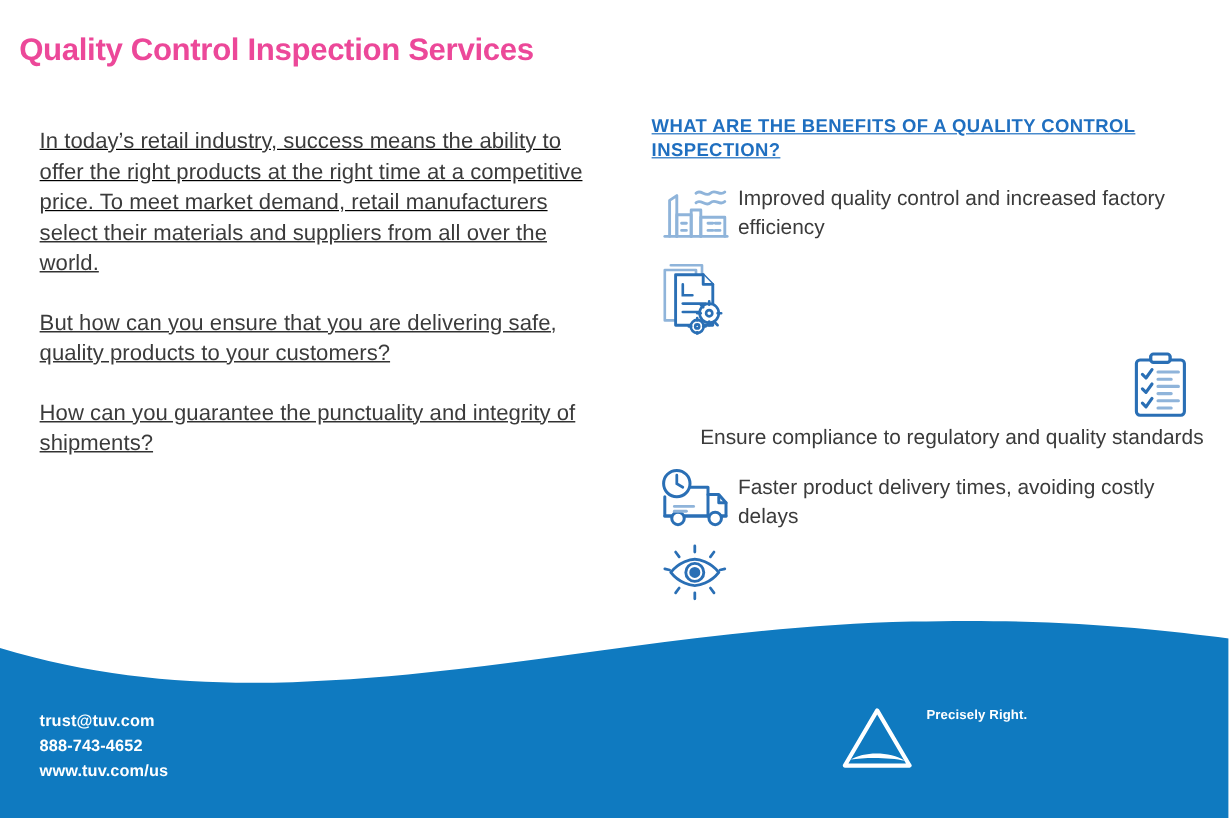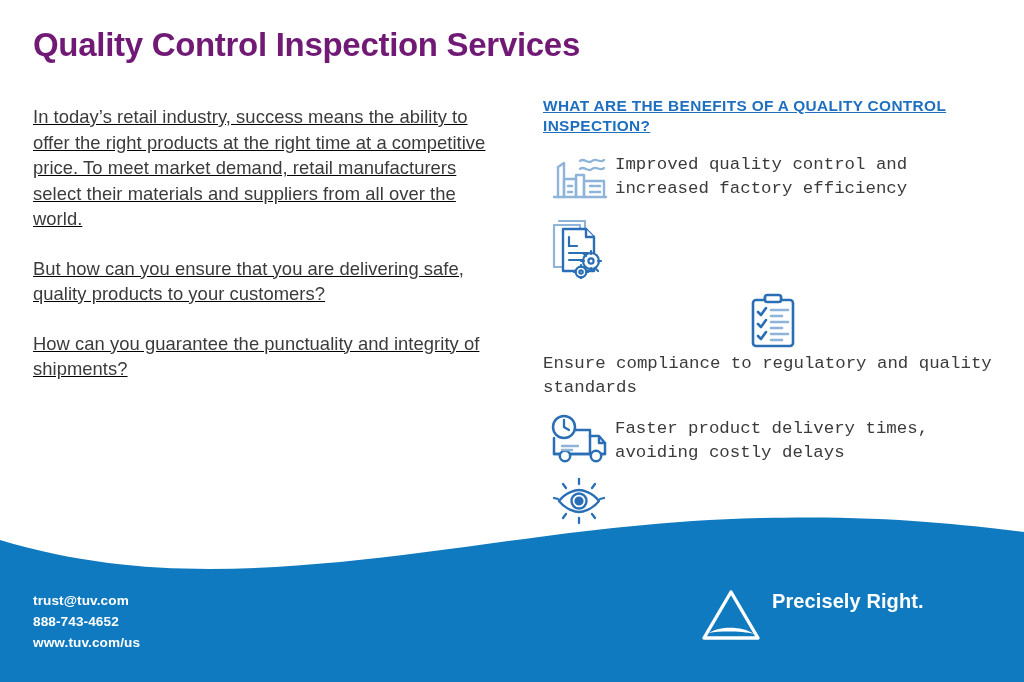--- a/index.html
+++ b/index.html
@@ -14,26 +14,26 @@
     position: relative;
     width: 1024px;
     height: 682px;
     background: #ffffff;
     overflow: hidden;
   }
 
   
   #page-title {
     position: absolute;
-    left: 33px;
+    left: 16px;
     top: 26px;
-    font-size: 33px;
+    font-size: 26px;
     font-weight: bold;
     letter-spacing: -0.3px;
-    color: #701a75;
+    color: #ec4899;
     white-space: nowrap;
   }
 
   
   #left-column {
     position: absolute;
     left: 33px;
     top: 104px;
     width: 472px;
     text-decoration: underline;
@@ -59,23 +59,22 @@
     font-weight: bold;
     line-height: 20px;
     color: #1f6fc0;
     letter-spacing: 0.35px;
     margin: 0 0 14px 0;
     max-width: 430px;
     text-decoration: underline;
   }
   .benefit-item {
     display: flex;
-    align-items: center;
+    align-items: flex-end;
     margin-bottom: 8px;
-    font-family: Liberation Mono, monospace;
   }
   .benefit-icon {
     width: 72px;
     min-width: 72px;
     display: flex;
     justify-content: center;
     align-items: flex-start;
     padding-top: 2px;
   }
   .benefit-text {
@@ -132,21 +131,21 @@
     letter-spacing: -0.2px;
   }
   #logo-wordmark .tuv { font-weight: bold; }
   #logo-wordmark .rheinland { font-weight: normal; }
   #logo-reg {
     font-size: 13px;
     vertical-align: super;
     font-weight: normal;
   }
   #logo-tagline {
-    font-size: 20px;
+    font-size: 11px;
     font-weight: bold;
     color: #ffffff;
     margin-top: 4px;
     letter-spacing: 0.1px;
     white-space: nowrap;
   }
 </style>
 </head>
 <body>
 

